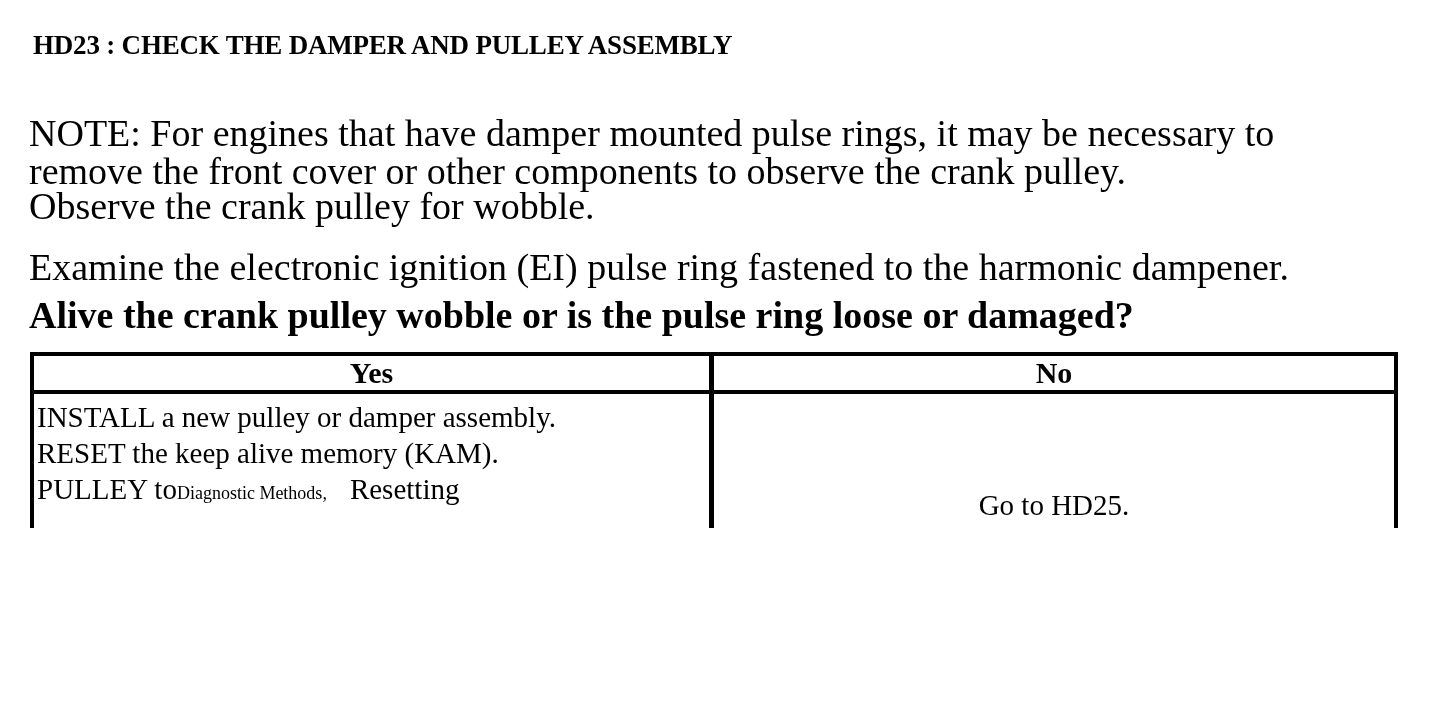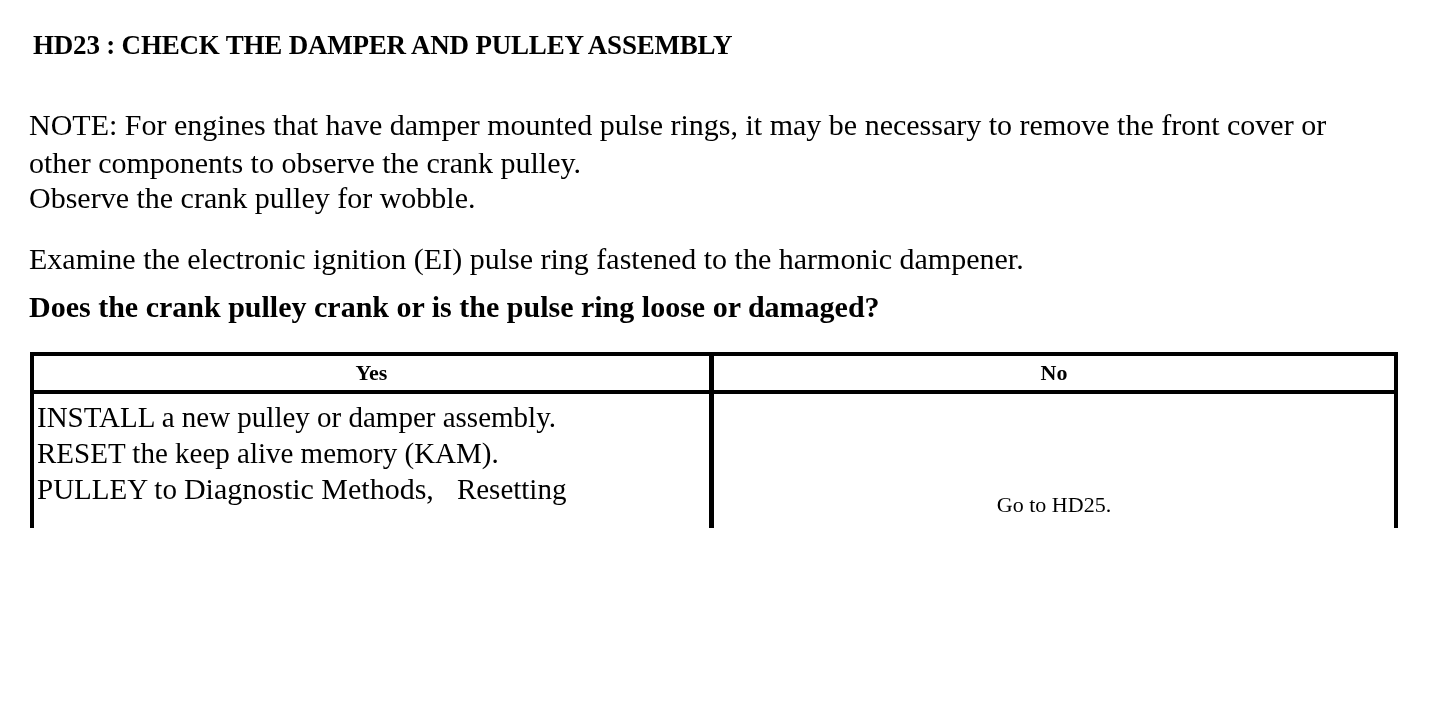--- a/index.html
+++ b/index.html
@@ -17,21 +17,21 @@
     left: 33px;
     top: 30px;
     font-size: 27px;
     font-weight: bold;
     letter-spacing: -0.2px;
     white-space: nowrap;
   }
   .body-text {
     position: absolute;
     left: 29px;
-    font-size: 30px;
+    font-size: 38px;
     line-height: 38px;
   }
   .note { top: 76px; width: 1362px; }
   .obs { top: 149px; white-space: nowrap; }
   .exa { top: 210px; white-space: nowrap; }
   .question { top: 258px; font-weight: bold; white-space: nowrap; }
 
   .dtable {
     position: absolute;
     left: 30px;
@@ -42,43 +42,43 @@
     border-bottom-width: 6px;
     box-sizing: border-box;
     display: flex;
     flex-direction: column;
   }
   .thead { display: flex; border-bottom: 4px solid #000; }
   .th {
     box-sizing: border-box;
     width: 50%;
     text-align: center;
-    font-size: 22px;
+    font-size: 30px;
     font-weight: bold;
     line-height: 32px;
     padding: 1px 0;
   }
   .th-yes { border-right: 5px solid #000; }
   .tbody { display: flex; flex: 1; }
   .td-yes {
     box-sizing: border-box;
     width: 50%;
     border-right: 5px solid #000;
     padding: 5px 2px 6px 3px;
     font-size: 29px;
     line-height: 36px;
   }
   .td-no {
     flex: 1;
     display: flex;
     align-items: center;
     justify-content: center;
-    font-size: 22px;
+    font-size: 29px;
   }
-  .refer-line .ref-small { font-size: 30px; margin-left: 7px; }
+  .refer-line .ref-small { font-size: 18px; }
   .refer-line .ref-suffix { margin-left: 23px; }
   .indent { padding-left: 62px; }
   .bottom-rule {
     position: absolute;
     left: 28px;
     top: 670px;
     width: 1380px;
     height: 8px;
     background: #000;
   }
@@ -89,21 +89,21 @@
 <div class="page">
 
   <div class="heading">HD23 : CHECK THE DAMPER AND PULLEY ASSEMBLY</div>
 
   <p class="body-text note">NOTE: For engines that have damper mounted pulse rings, it may be necessary to remove the front cover or other components to observe the crank pulley.</p>
 
   <p class="body-text obs">Observe the crank pulley for wobble.</p>
 
   <p class="body-text exa">Examine the electronic ignition (EI) pulse ring fastened to the harmonic dampener.</p>
 
-  <p class="body-text question">Does the crank pulley crank or is the pulse ring loose or damaged?</p>
+  <p class="body-text question">Alive the crank pulley wobble or is the pulse ring loose or damaged?</p>
 
   <div class="dtable">
     <div class="thead">
       <div class="th th-yes">Yes</div>
       <div class="th">No</div>
     </div>
     <div class="tbody">
       <div class="td-yes">
         <div>INSTALL a new pulley or damper assembly.</div>
         <div>RESET the keep alive memory (KAM).</div>

